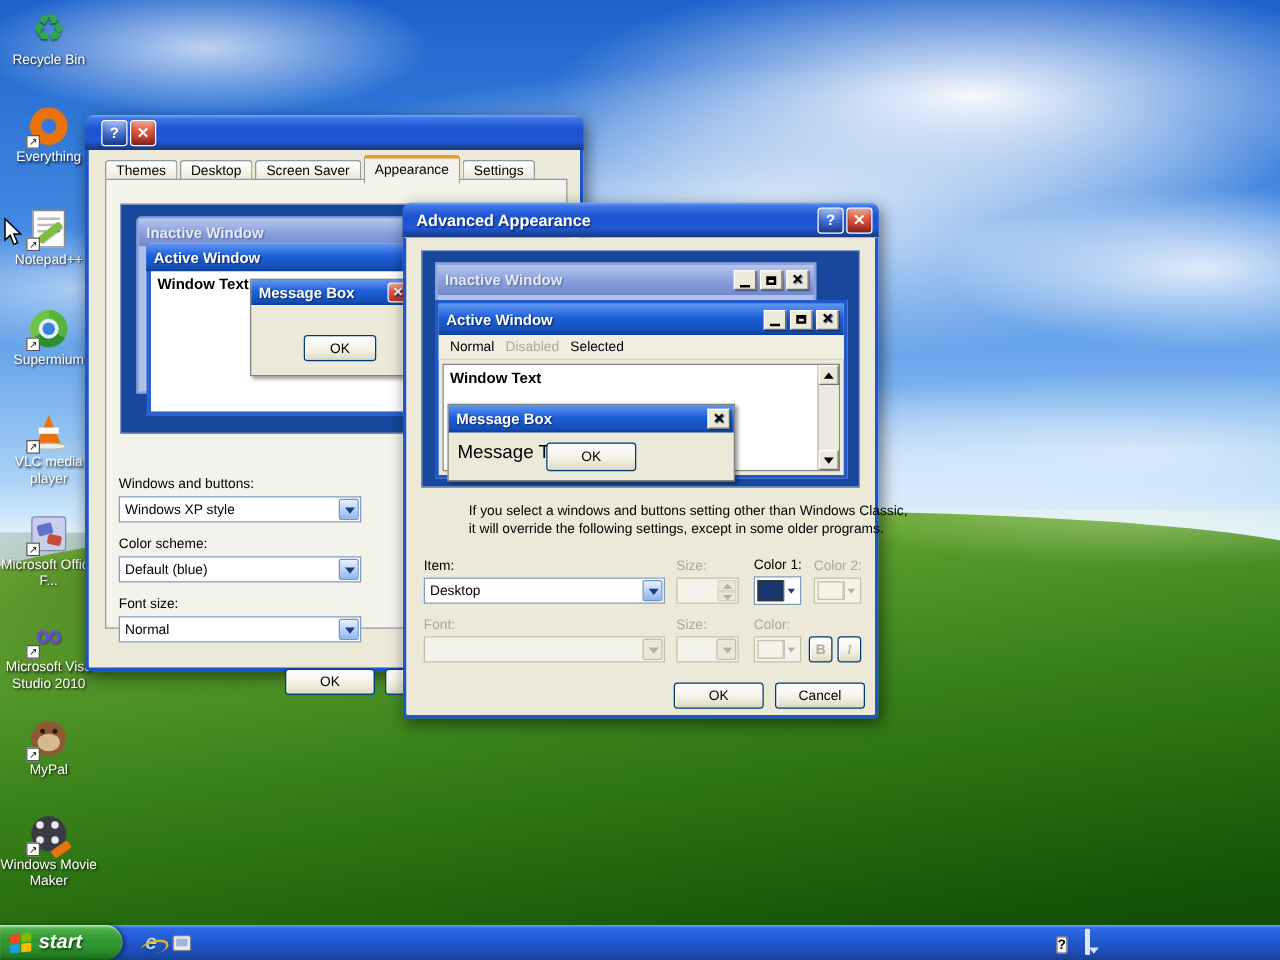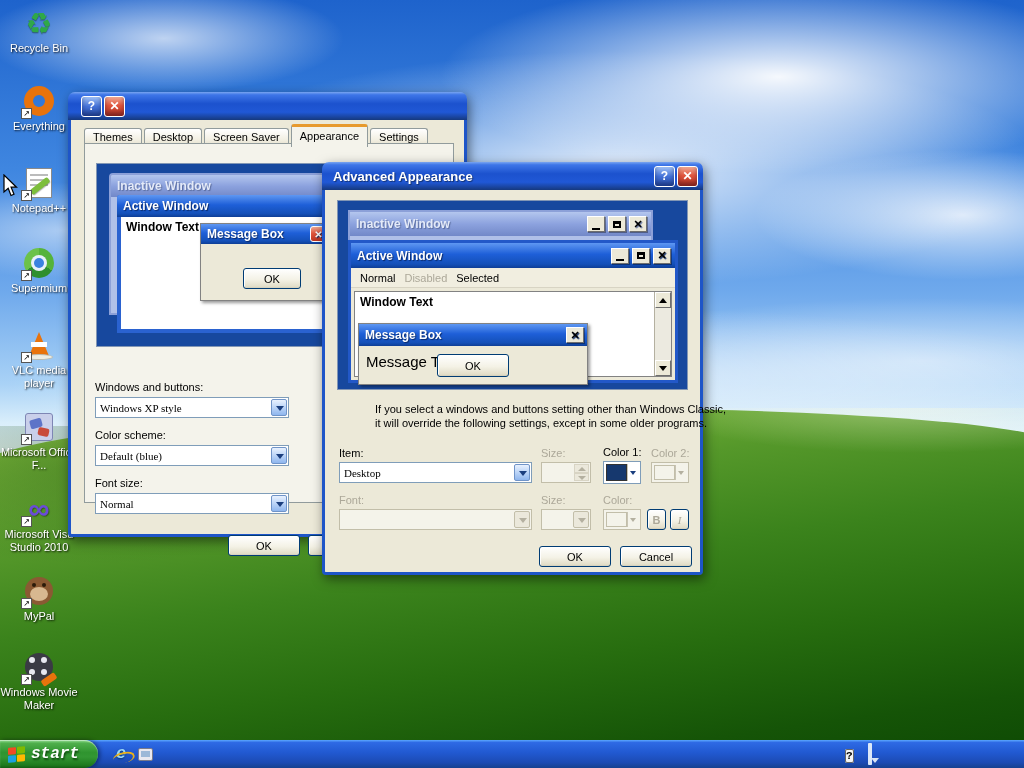--- a/index.html
+++ b/index.html
@@ -76,21 +76,21 @@
     border:3px solid #1E55C8; border-top:none; border-radius:0 0 4px 4px; }
 
   .xp-btn { position:absolute; font-size:11px; color:#000; text-align:center;
     background:linear-gradient(180deg,#FFFFFF 0%,#F4F2E6 55%,#E2DEC9 92%,#D2CDB8 100%);
     border:1px solid #003C74; border-radius:3px; box-shadow:inset 1px 1px 0 rgba(255,255,255,.9);
     display:flex; align-items:center; justify-content:center; }
 
   .field-label { position:absolute; font-size:11px; color:#000; }
   .field-label.dis { color:#ACA899; }
   .combo { position:absolute; background:#fff; border:1px solid #7F9DB9; display:flex; align-items:center; }
-  .combo .val { flex:1; font-size:11px; padding-left:4px; color:#000;font-family:Liberation Serif, serif; }
+  .combo .val { flex:1; font-size:11px; padding-left:4px; color:#000; }
   .combo .arrow { width:16px; height:calc(100% - 2px); margin:1px; border-radius:2px; border:1px solid #7094C8;
     background:linear-gradient(180deg,#E8F1FE 0%,#BBD4F7 50%,#8FB6EE 100%); position:relative; }
   .combo .arrow::after { content:""; position:absolute; left:4px; top:6px; border-left:4px solid transparent;
     border-right:4px solid transparent; border-top:5px solid #1A3E7E; }
   .combo.dis { background:#F4F3EA; border-color:#C2BEA9; }
   .combo.dis .arrow { border-color:#C2BEA9; background:#EBE8DB; }
   .combo.dis .arrow::after { border-top-color:#B4B0A0; }
 
   .spinner { position:absolute; background:#F4F3EA; border:1px solid #C2BEA9; }
   .spinner .btns { position:absolute; right:1px; top:1px; bottom:1px; width:15px; display:flex; flex-direction:column; }
@@ -136,21 +136,21 @@
   .msgbox { position:absolute; background:#ECE9D8; border:1px solid #828282; box-shadow:2px 2px 3px rgba(0,0,0,.4); }
   .msgbox .mb-tb { height:20px; display:flex; align-items:center; padding:0 3px 0 6px; font-size:12px; font-weight:bold; color:#fff;
     background:linear-gradient(180deg,#5E97F2 0%,#1E5FD8 45%,#1450B8 85%,#0E3E96 100%); text-shadow:1px 1px 1px #0A2A6A; }
   .red-x { width:17px; height:16px; border-radius:3px; border:1px solid #fff; color:#fff; font-size:10px; font-weight:bold;
     background:linear-gradient(180deg,#F0A892,#E1563E 45%,#BE3320); display:flex; align-items:center; justify-content:center; }
 
   .info-text { position:absolute; font-size:11px; color:#000; line-height:14px;margin-left:36px; }
 
   
   .taskbar { position:absolute; left:0; right:0; bottom:0; height:28px; z-index:60;
-    background:linear-gradient(180deg,#5CA8FF 0%,#2E6AE4 9%,#2159D1 45%,#1C4BB4 80%,#16418F 100%);font-family:Liberation Mono, monospace; }
+    background:linear-gradient(180deg,#5CA8FF 0%,#2E6AE4 9%,#2159D1 45%,#1C4BB4 80%,#16418F 100%); }
   .startbtn { position:absolute; left:0; top:0; width:98px; height:28px; border-radius:0 14px 14px 0;
     background:linear-gradient(180deg,#8CDB8C 0%,#4FAF4C 12%,#2F942F 45%,#339733 60%,#1E7A1E 90%,#135E13 100%);
     box-shadow:2px 0 4px rgba(0,0,20,.45), inset 0 1px 1px rgba(255,255,255,.5);
     display:flex; align-items:center; padding-left:8px; }
   .start-label { color:#fff; font-weight:bold; font-style:italic; font-size:16px; margin-left:6px; text-shadow:1px 2px 2px rgba(0,40,0,.7); }
   .winflag { width:17px; height:15px; display:grid; grid-template-columns:8px 8px; grid-template-rows:7px 7px; gap:1px; transform:skewY(-6deg); }
   .winflag i { border-radius:1px; }
   .wf-r { background:#F14A24; } .wf-g { background:#7FBA00; } .wf-b { background:#1BA1E2; } .wf-y { background:#FFB900; }
   .ql-icon { position:absolute; top:5px; width:18px; height:18px; display:flex; align-items:center; justify-content:center; }
   .ie-e { color:#9CD8F8; font-weight:bold; font-style:italic; font-size:17px; line-height:16px; text-shadow:0 1px 2px #0A3A6A; position:relative; }

